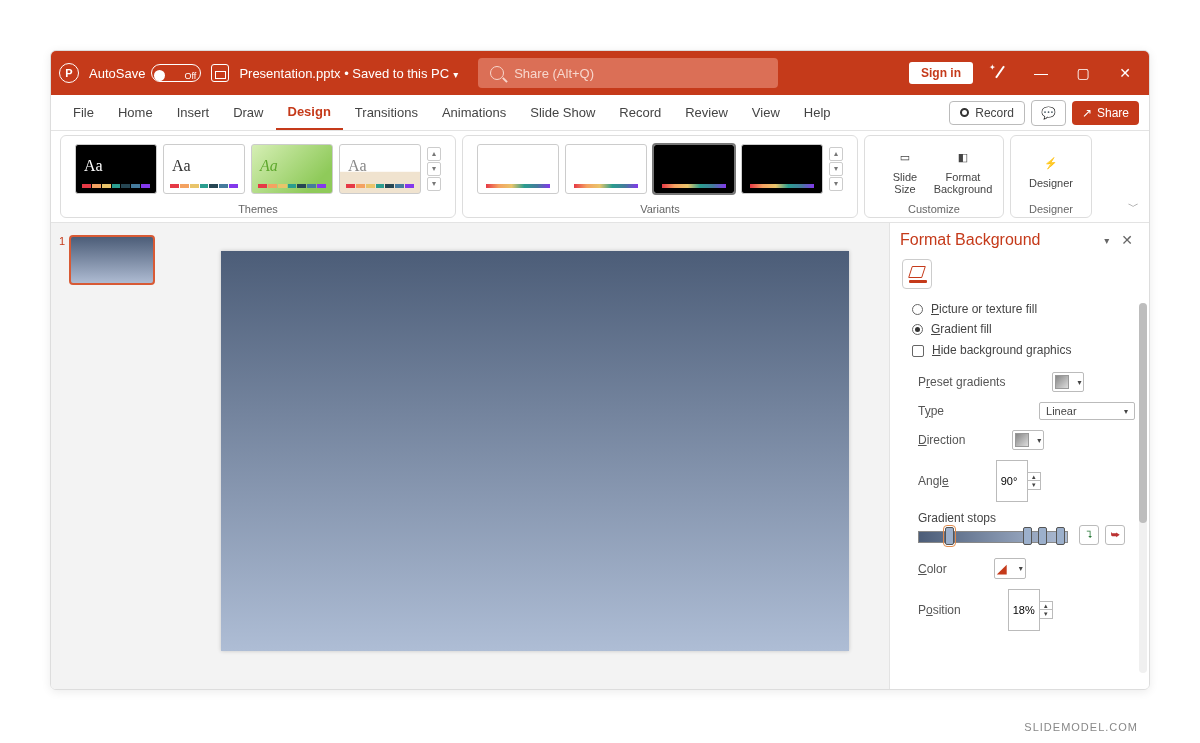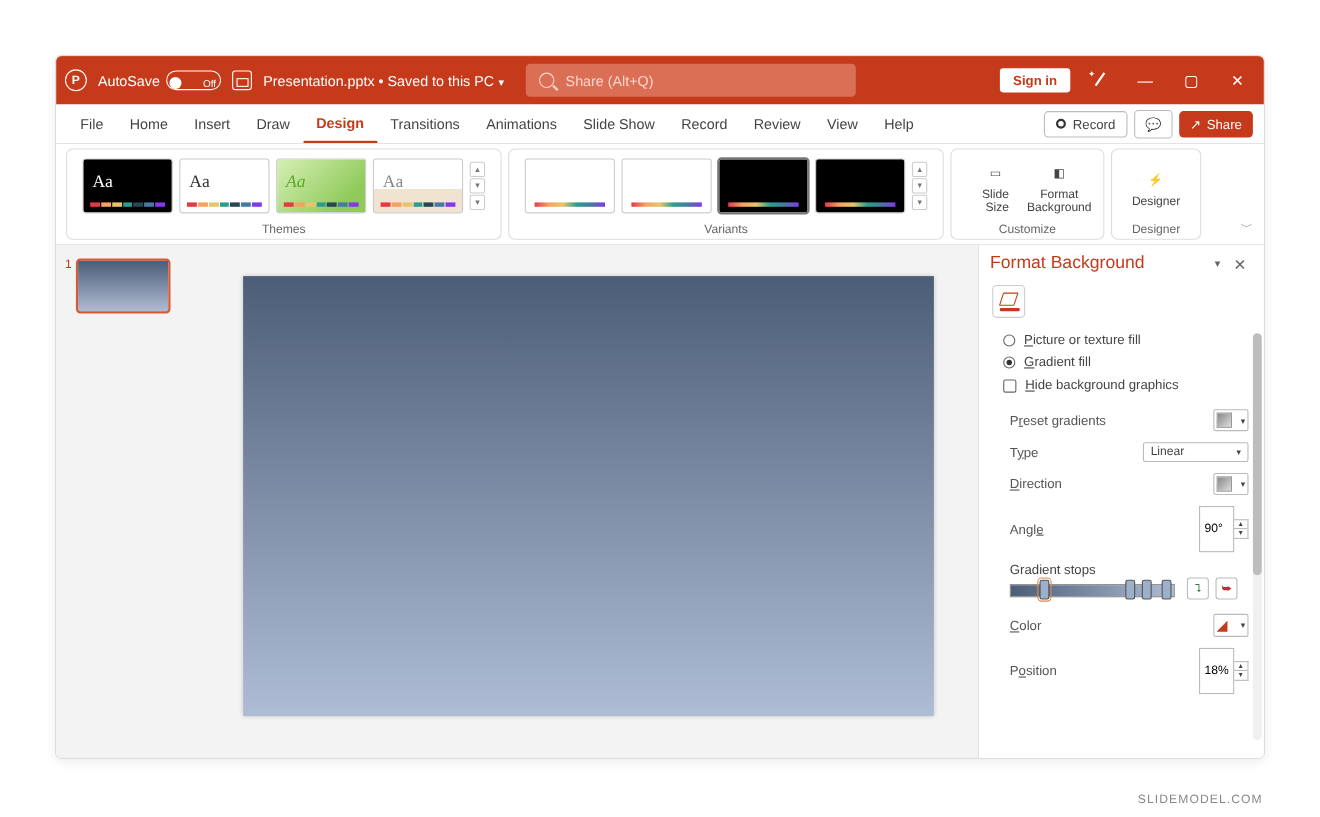--- a/index.html
+++ b/index.html
@@ -77,42 +77,42 @@
 .pane-tab{margin:2px 12px 10px;width:30px;height:30px;border:1px solid #ccc;border-radius:4px;display:flex;align-items:center;justify-content:center;}
 .bucket{width:17px;height:17px;position:relative;}
 .bucket:before{content:"";position:absolute;width:12px;height:10px;border:1.5px solid #c53a1a;transform:skewX(-18deg);left:1px;top:0;border-radius:1px;}
 .bucket:after{content:"";position:absolute;width:18px;height:3px;background:#c53a1a;bottom:0;left:0;border-radius:1px;}
 .pane-body{padding:0 14px;overflow-y:auto;flex:1;}
 .radio{display:flex;align-items:center;gap:8px;padding:3px 0 3px 8px;}
 .radio .r{width:11px;height:11px;border:1.2px solid #666;border-radius:50%;display:flex;align-items:center;justify-content:center;}
 .radio .r.sel:after{content:"";width:5px;height:5px;background:#333;border-radius:50%;}
 .chk{display:flex;align-items:flex-end;gap:8px;padding:4px 0 10px 8px;}
 .chk .b{width:12px;height:12px;border:1.2px solid #666;border-radius:2px;}
-.prow{display:flex;align-items:center;justify-content:space-between;padding:5px 0 5px 14px;gap:47px;}
+.prow{display:flex;align-items:center;justify-content:flex-start;padding:5px 0 5px 14px;gap:47px;}
 .prow label{color:#555;}
 .dd{border:1px solid #bbb;border-radius:2px;padding:2px 6px;min-width:58px;display:flex;align-items:center;justify-content:space-between;gap:4px;font-size:11px;background:#fff;}
 .dd.sq{min-width:32px;width:32px;padding:2px;}
 .sw{width:14px;height:14px;background:linear-gradient(135deg,#888,#ddd);border:1px solid #999;}
 .spin{display:flex;align-items:center;}
 .spin input{width:32px;border:1px solid #bbb;padding:14px 4px;font-size:11px;}
 .spin .ar{display:flex;flex-direction:column;border:1px solid #bbb;border-left:none;}
 .spin .ar div{width:12px;height:8px;font-size:7px;line-height:7px;text-align:center;border-bottom:1px solid #bbb;cursor:pointer;}
 .spin .ar div:last-child{border-bottom:none;}
 .gstops{margin:4px 0 8px 14px;}
 .gtrack{position:relative;height:16px;width:150px;margin-top:4px;display:inline-block;vertical-align:middle;}
 .gtrack .bar{height:12px;background:linear-gradient(90deg,#4c5d78,#aebdd5);border:1px solid #888;margin-top:2px;}
 .gstop{position:absolute;top:-2px;width:9px;height:18px;background:#9cb0cc;border:1px solid #555;border-radius:2px;}
 .gstop.sel{outline:1.5px solid #e08a4c;outline-offset:1px;}
 .gbtns{display:inline-flex;gap:6px;margin-left:8px;vertical-align:middle;}
 .gbtn{width:20px;height:20px;border:1px solid #bbb;border-radius:3px;font-size:10px;display:flex;align-items:center;justify-content:center;color:#2a7a3a;}
 .gbtn.del{color:#b33;}
 .pane-scroll{position:absolute;right:2px;top:80px;width:8px;height:370px;background:#f0f0f0;border-radius:4px;}
 .pane-scroll .th{width:100%;height:220px;background:#bdbdbd;border-radius:4px;}
 
-.watermark{position:absolute;right:52px;bottom:10px;font-size:11px;letter-spacing:1px;color:#888;}
+.watermark{position:absolute;right:62px;bottom:10px;font-size:11px;letter-spacing:1px;color:#888;}
 .ulabel{display:inline-block;}
 .ulabel .u{text-decoration:underline;}
 </style>
 </head>
 <body>
 
 <div class="window">
 
   <div class="titlebar">
     <div class="pp-icon">P</div>
@@ -237,21 +237,21 @@
             <div>▾</div>
             <div>▾</div>
           </div>
       </div>
       <div class="label">Variants</div>
     </div>
     <div class="rgroup">
       <div class="body">
         <div class="vbtn">
             <div class="ic">▭</div>
-            <span style="white-space:pre;text-align:right">Slide
+            <span style="white-space:pre;text-align:center">Slide
 Size</span>
           </div>
         <div class="vbtn">
             <div class="ic">◧</div>
             <span style="white-space:pre;text-align:center">Format
 Background</span>
           </div>
       </div>
       <div class="label">Customize</div>
     </div>

